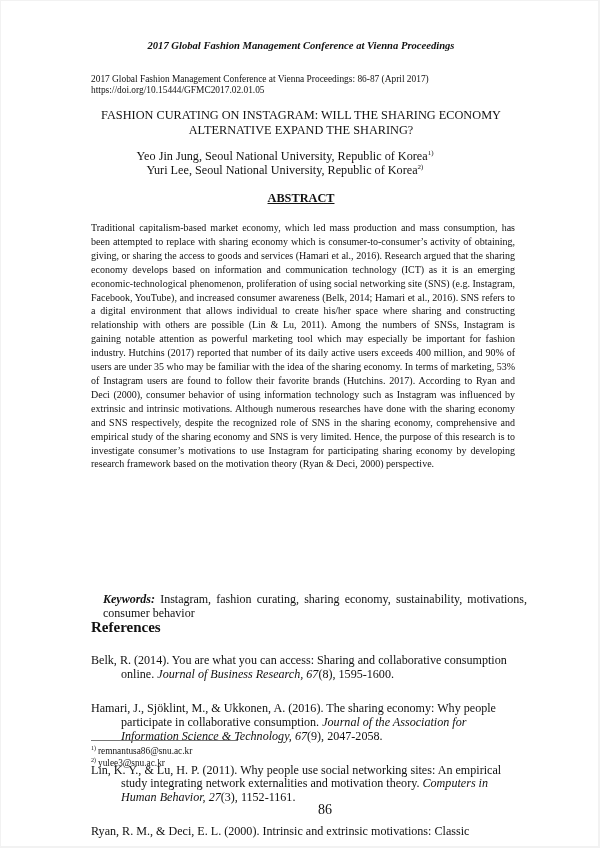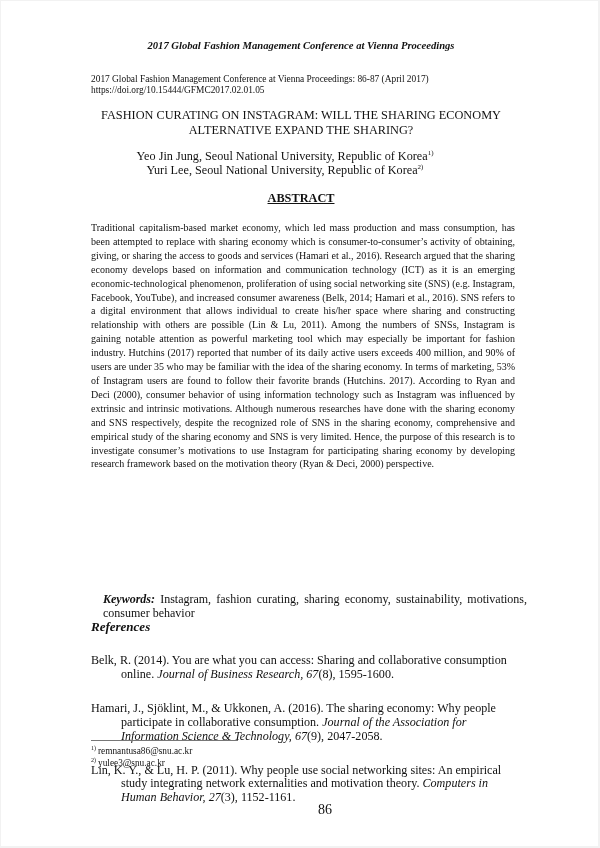--- a/index.html
+++ b/index.html
@@ -36,21 +36,21 @@
   }
   .keywords {
     position: absolute; top: 592px; left: 90px; width: 424px;
     font-size: 12px; line-height: 13.9px; text-align: justify; margin-left: 12px;
   }
   .keywords .kw-label { font-weight: bold; font-style: italic; }
   .references {
     position: absolute; top: 594px; left: 90px; width: 430px;
   }
   .references-heading {
-    font-size: 13px; font-weight: bold; line-height: 14px; margin-top: 6px; font-style: italic;
+    font-size: 15px; font-weight: bold; line-height: 14px; margin-top: 6px;
   }
   .ref-item {
     font-size: 12.1px; line-height: 13.9px; padding-left: 30px; text-indent: -30px; margin-top: 20px;
   }
   .ref-item i { font-style: italic; }
   .footnote-rule {
     position: absolute; top: 739px; left: 90px; width: 147px; height: 0;
     border-top: 1px solid #777;
   }
   .footnotes {
@@ -90,20 +90,21 @@
 
   <div class="abstract-body">Traditional capitalism-based market economy, which led mass production and mass consumption, has been attempted to replace with sharing economy which is consumer-to-consumer’s activity of obtaining, giving, or sharing the access to goods and services (Hamari et al., 2016). Research argued that the sharing economy develops based on information and communication technology (ICT) as it is an emerging economic-technological phenomenon, proliferation of using social networking site (SNS) (e.g. Instagram, Facebook, YouTube), and increased consumer awareness (Belk, 2014; Hamari et al., 2016). SNS refers to a digital environment that allows individual to create his/her space where sharing and constructing relationship with others are possible (Lin &amp; Lu, 2011). Among the numbers of SNSs, Instagram is gaining notable attention as powerful marketing tool which may especially be important for fashion industry. Hutchins (2017) reported that number of its daily active users exceeds 400 million, and 90% of users are under 35 who may be familiar with the idea of the sharing economy. In terms of marketing, 53% of Instagram users are found to follow their favorite brands (Hutchins. 2017). According to Ryan and Deci (2000), consumer behavior of using information technology such as Instagram was influenced by extrinsic and intrinsic motivations. Although numerous researches have done with the sharing economy and SNS respectively, despite the recognized role of SNS in the sharing economy, comprehensive and empirical study of the sharing economy and SNS is very limited. Hence, the purpose of this research is to investigate consumer’s motivations to use Instagram for participating sharing economy by developing research framework based on the motivation theory (Ryan &amp; Deci, 2000) perspective.</div>
 
   <div class="keywords"><span class="kw-label">Keywords:</span><span> Instagram, fashion curating, sharing economy, sustainability, motivations, consumer behavior</span></div>
 
   <div class="references" style="top:619px;">
     <div class="references-heading" style="margin-top:0;">References</div>
     <div class="ref-item"><span>Belk, R. (2014). You are what you can access: Sharing and collaborative consumption online. </span><i>Journal of Business Research, 67</i><span>(8), 1595-1600.</span></div>
     <div class="ref-item"><span>Hamari, J., Sjöklint, M., &amp; Ukkonen, A. (2016). The sharing economy: Why people participate in collaborative consumption. </span><i>Journal of the Association for Information Science &amp; Technology, 67</i><span>(9), 2047-2058.</span></div>
     <div class="ref-item"><span>Lin, K. Y., &amp; Lu, H. P. (2011). Why people use social networking sites: An empirical study integrating network externalities and motivation theory. </span><i>Computers in Human Behavior, 27</i><span>(3), 1152-1161.</span></div>
+    <div class="ref-item"><span>Ryan, R. M., &amp; Deci, E. L. (2000). Intrinsic and extrinsic motivations: Classic</span><i></i><span></span></div>
   </div>
 
   <div class="footnote-rule"></div>
 
   <div class="footnotes">
     <div><sup>1)</sup><span>remnantusa86@snu.ac.kr</span></div>
     <div><sup>2)</sup><span>yulee3@snu.ac.kr</span></div>
   </div>
 
   <div class="page-number">86</div>

